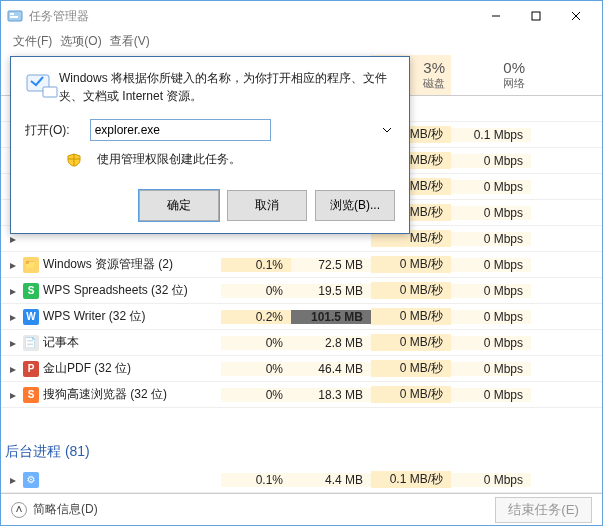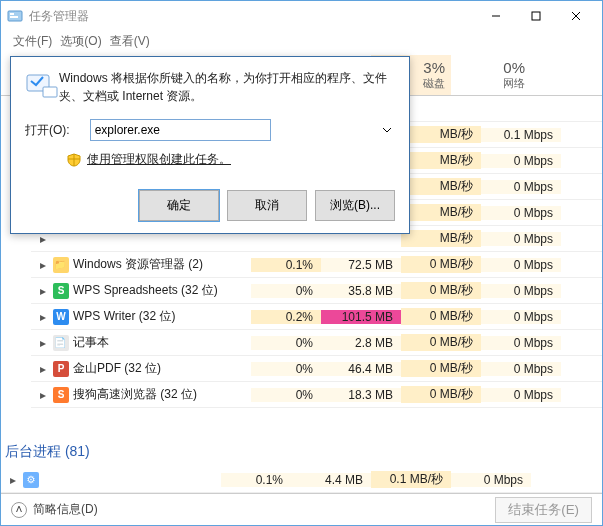--- a/index.html
+++ b/index.html
@@ -18,29 +18,29 @@
   .tm-menu-item { padding: 2px 4px; }
 
   .tm-body { flex: 1; display: flex; flex-direction: column; position: relative; }
   .tm-headerrow { display: grid; grid-template-columns: 220px 70px 80px 80px 80px; font-size: 12px; color: #555; }
   .tm-headercell { padding: 4px 6px; text-align: right; }
   .tm-headercell .big { font-size: 15px; display: block; }
   .tm-headercell .sub { font-size: 11px; color: #666; }
   .hot-col { background: #fff0d8; }
   .tm-divider { height: 1px; background: #ccc; }
 
-  .tm-rows { flex: 1; overflow: hidden; padding-left: 30px; }
+  .tm-rows { flex: 1; overflow: hidden; }
   .tm-row { display: grid; grid-template-columns: 220px 70px 80px 80px 80px; align-items: center; height: 26px; border-bottom: 1px solid #eee; }
   .tm-row .name { display: flex; align-items: center; gap: 4px; padding-left: 6px; white-space: nowrap; overflow: hidden; }
   .expander { width: 12px; height: 12px; display: inline-flex; align-items: center; justify-content: center; color: #555; }
   .app-icon { width: 16px; height: 16px; display: inline-flex; align-items: center; justify-content: center; border-radius: 2px; }
   .tm-cell { text-align: right; padding-right: 8px; }
   .lite { background: #fff9e9; }
   .med { background: #ffefc8; }
-  .strong { background: #ec4899; }
+  .strong { background: #737373; font-weight: bold; }
 
   .tm-grouphdr { padding: 6px 4px; color: #2a5db0; font-size: 14px; }
 
   .tm-footer { height: 32px; border-top: 1px solid #ccc; display: flex; align-items: center; padding: 0 10px; justify-content: space-between; }
   .btn-flat { border: 1px solid #ccc; background: #f7f7f7; padding: 3px 12px; color: #999; }
   .link-flat { display: flex; align-items: center; gap: 6px; color: #444; }
 
   
   .dialog { position: absolute; left: 10px; top: 56px; width: 400px; background: #fff; border: 1px solid #3a6ea5; box-shadow: 0 2px 8px rgba(0,0,0,.25); z-index: 10; }
   .dlg-titlebar { height: 30px; display: flex; align-items: center; padding: 0 8px; }
@@ -49,21 +49,21 @@
   .dlg-close { width: 28px; height: 22px; display: flex; align-items: center; justify-content: center; }
   .dlg-body { padding: 12px 14px; }
   .dlg-msg { display: flex; align-items: flex-start; margin-bottom: 14px; }
   .dlg-runicon { width: 34px; height: 34px; flex: 0 0 auto; }
   .dlg-msg-text { font-size: 12px; line-height: 1.5; }
   .dlg-openrow { display: flex; align-items: center; gap: 20px; margin-bottom: 10px; }
   .dlg-open-label { }
   .dlg-open-input { flex: 1; height: 22px; border: 1px solid #7aa7d7; padding: 0 20px 0 4px; font-family: Tahoma, "Segoe UI", sans-serif; font-size: 12px; }
   .combo-wrap { position: relative; flex: 1; }
   .combo-arrow { position: absolute; right: 3px; top: 5px; width: 10px; height: 10px; pointer-events: none; color: #333; }
-  .dlg-adminrow { display: flex; align-items: center; gap: 6px; padding-left: 42px; margin-bottom: 18px; text-decoration: underline; }
+  .dlg-adminrow { display: flex; align-items: center; gap: 16px; padding-left: 42px; margin-bottom: 18px; }
   .shield { width: 14px; height: 14px; }
   .dlg-btns { display: flex; gap: 8px; justify-content: flex-end; padding-top: 4px; }
   .winbtn { width: 80px; height: 31px; border: 1px solid #adadad; background: #e1e1e1; font-size: 12px; }
   .winbtn.primary { outline: 1px solid #5aa0e0; }
 
   .circle-chevron { width:16px; height:16px; border:1px solid #999; border-radius:50%; display:inline-flex; align-items:center; justify-content:center; }
 </style>
 </head>
 <body>
 
@@ -189,21 +189,21 @@
           <div class="tm-cell med">0 MB/秒</div>
           <div class="tm-cell lite">0 Mbps</div>
         </div>
         <div class="tm-row">
           <div class="name">
             <span class="expander">▸</span>
             <span class="app-icon" style="background: rgb(45, 189, 90); color: rgb(255, 255, 255); font-size: 10px; font-weight: bold;">S</span>
             <span>WPS Spreadsheets (32 位)</span>
           </div>
           <div class="tm-cell lite">0%</div>
-          <div class="tm-cell lite">35.8 MB</div>
+          <div class="tm-cell lite">19.5 MB</div>
           <div class="tm-cell med">0 MB/秒</div>
           <div class="tm-cell lite">0 Mbps</div>
         </div>
         <div class="tm-row">
           <div class="name">
             <span class="expander">▸</span>
             <span class="app-icon" style="background: rgb(45, 140, 240); color: rgb(255, 255, 255); font-size: 10px; font-weight: bold;">W</span>
             <span>WPS Writer (32 位)</span>
           </div>
           <div class="tm-cell med">0.2%</div>

